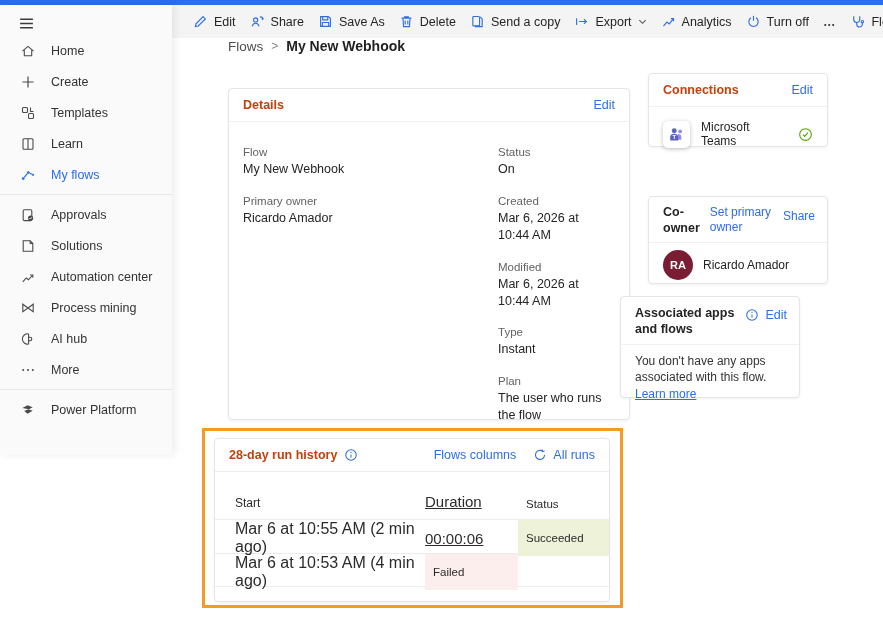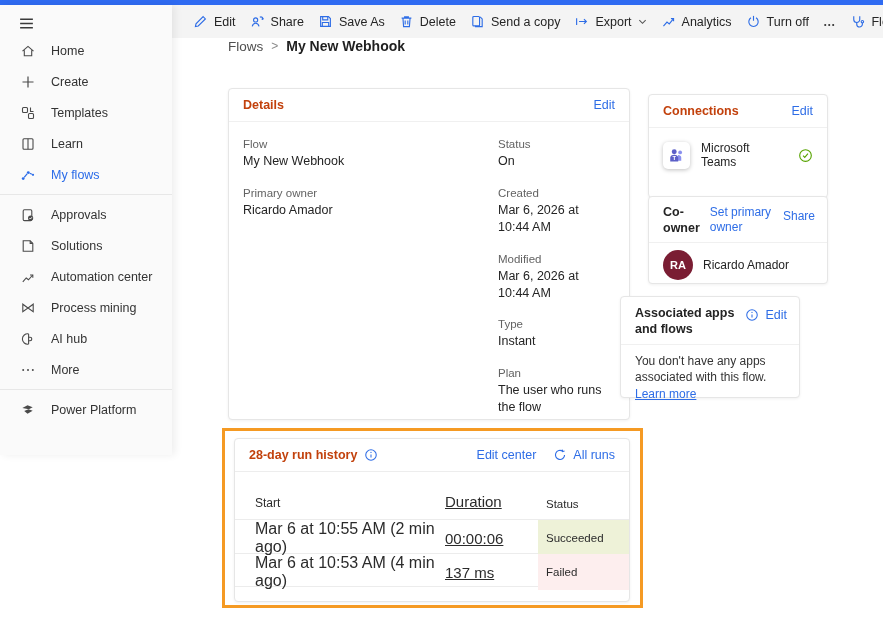--- a/index.html
+++ b/index.html
@@ -39,25 +39,25 @@
     box-shadow:0 1px 3px rgba(0,0,0,0.06); }
   .card-head { display:flex; align-items:center; justify-content:space-between;
     padding:9px 14px; border-bottom:1px solid #f0f0f0; }
   .card-title { font-size:12.5px; font-weight:bold; color:#c2410c; }
   .link { color:#2e6de6; font-size:12.5px; }
 
   
   .details-card { position:absolute; left:56px; top:50px; width:402px; height:332px; }
   .details-body { display:grid; grid-template-columns:255px 1fr; padding:16px 16px 0 14px; }
   .field { margin-bottom:17px; }
-  .flabel { font-size:11.5px; color:#636363; margin-bottom:3px; }
+  .flabel { font-size:11.5px; color:#636363; margin-bottom:3px;margin-top:8px; }
   .fvalue { font-size:12.5px; color:#242424; line-height:1.35; }
 
   
-  .conn-card { position:absolute; left:476px; top:56px; width:180px; height:104px; }
+  .conn-card { position:absolute; left:476px; top:35px; width:180px; height:74px; }
   .conn-row { display:flex; align-items:center; padding:13px 14px; gap:11px;justify-content:center; }
   .teams-tile { width:27px; height:27px; border-radius:5px; background:#fff;
     box-shadow:0 1px 4px rgba(0,0,0,0.25); display:flex; align-items:center; justify-content:center; }
   .conn-name { font-size:12px; color:#242424; flex:1; }
   .check { width:15px; height:15px; display:flex; }
 
   .co-card { position:absolute; left:476px; top:158px; width:180px; height:88px; }
   .co-head { display:flex; align-items:flex-start; gap:9px; padding:8px 12px 6px 14px; border-bottom:1px solid #f0f0f0; }
   .co-title { font-size:12.5px; font-weight:bold; width:40px; line-height:1.25; }
   .co-setprimary { font-size:12px; width:68px; line-height:1.25; }
@@ -70,21 +70,21 @@
   .assoc-card { position:absolute; left:448px; top:258px; width:180px; height:102px; }
   .assoc-head { display:flex; align-items:flex-start; justify-content:space-between;
     padding:8px 12px 6px 14px; border-bottom:1px solid #f0f0f0; }
   .assoc-title { font-size:12.5px; font-weight:bold; width:118px; line-height:1.3; }
   .head-right { display:flex; align-items:center; gap:6px; margin-top:3px; }
   .info-ico { width:14px; height:14px; display:flex; color:#2e6de6; }
   .assoc-body { padding:8px 14px; font-size:12px; line-height:1.38; color:#333; }
   .learn-link { color:#2e6de6; text-decoration:underline; }
 
   
-  .highlight-box { position:absolute; left:50px; top:390px; width:421px; height:180px;
+  .highlight-box { position:absolute; left:30px; top:390px; width:421px; height:180px;
     border:3px solid #f59a23; padding:7px 10px 3px 9px; pointer-events:none; z-index:3; }
   .run-card { pointer-events:auto; height:164px; }
   .run-head { display:flex; align-items:center; justify-content:space-between; padding:9px 14px; border-bottom:1px solid #ededed; }
   .run-title-wrap { display:flex; align-items:center; gap:7px; }
   .run-actions { display:flex; align-items:center; gap:17px; }
   .allruns-wrap { display:flex; align-items:center; gap:6px; }
   .refresh-ico { width:14px; height:14px; display:flex; color:#2e6de6; }
   .run-table { }
   .trow { display:grid; grid-template-columns:210px 93px 1fr; align-items:stretch; }
   .trow-head { height:47px; }
@@ -437,21 +437,21 @@
             <span class="card-title">28-day run history</span>
             <span class="info-ico">
                 <svg width="14" height="14" viewBox="0 0 16 16" fill="none" stroke="currentColor" stroke-width="1.2">
                   <circle cx="8" cy="8" r="6"></circle>
                   <path d="M8 7.4v3.4"></path>
                   <circle cx="8" cy="5" r="0.7" fill="currentColor" stroke="none"></circle>
                 </svg>
               </span>
           </span>
           <span class="run-actions">
-            <a class="link">Edit center</a>
+            <a class="link">Flows columns</a>
             <span class="allruns-wrap">
               <span class="refresh-ico">
                   <svg width="14" height="14" viewBox="0 0 16 16" fill="none" stroke="currentColor" stroke-width="1.3">
                     <path d="M13.2 8A5.2 5.2 0 1 1 11 3.7"></path>
                     <path d="m10.4 1.8.6 2.2 2.2-.6"></path>
                   </svg>
                 </span>
               <a class="link">All runs</a>
             </span>
           </span>
@@ -462,21 +462,20 @@
             <span class="tcell c-dur">Duration</span>
             <span class="tcell c-status">Status</span>
           </div>
           <div class="trow trow-data">
             <span class="tcell c-start">Mar 6 at 10:55 AM (2 min ago)</span>
             <span class="tcell c-dur">00:00:06</span>
             <span class="tcell c-status" style="background-color: rgb(238, 242, 216);">Succeeded</span>
           </div>
           <div class="trow trow-data">
             <span class="tcell c-start">Mar 6 at 10:53 AM (4 min ago)</span>
-            <span class="tcell c-dur">137 ms</span>
             <span class="tcell c-status" style="background-color: rgb(253, 238, 238);">Failed</span>
           </div>
         </div>
       </div>
     </div>
 
   </div>
 </div>
 
 </body></html>

